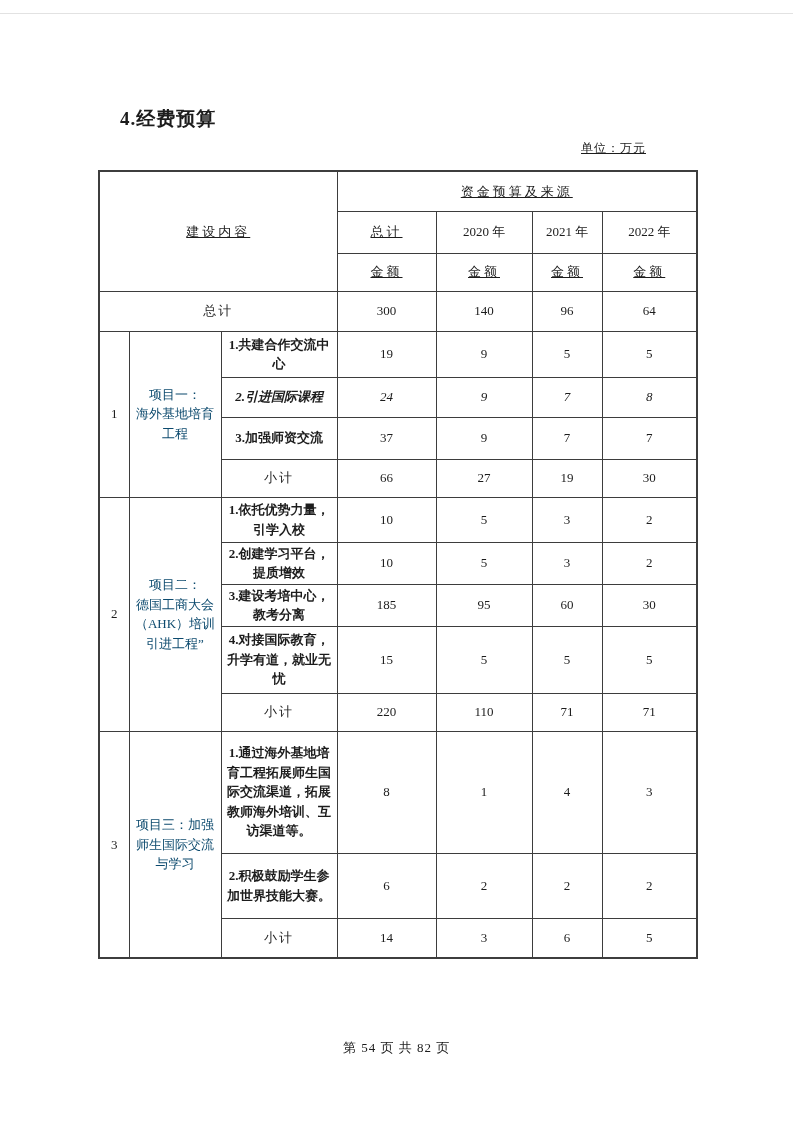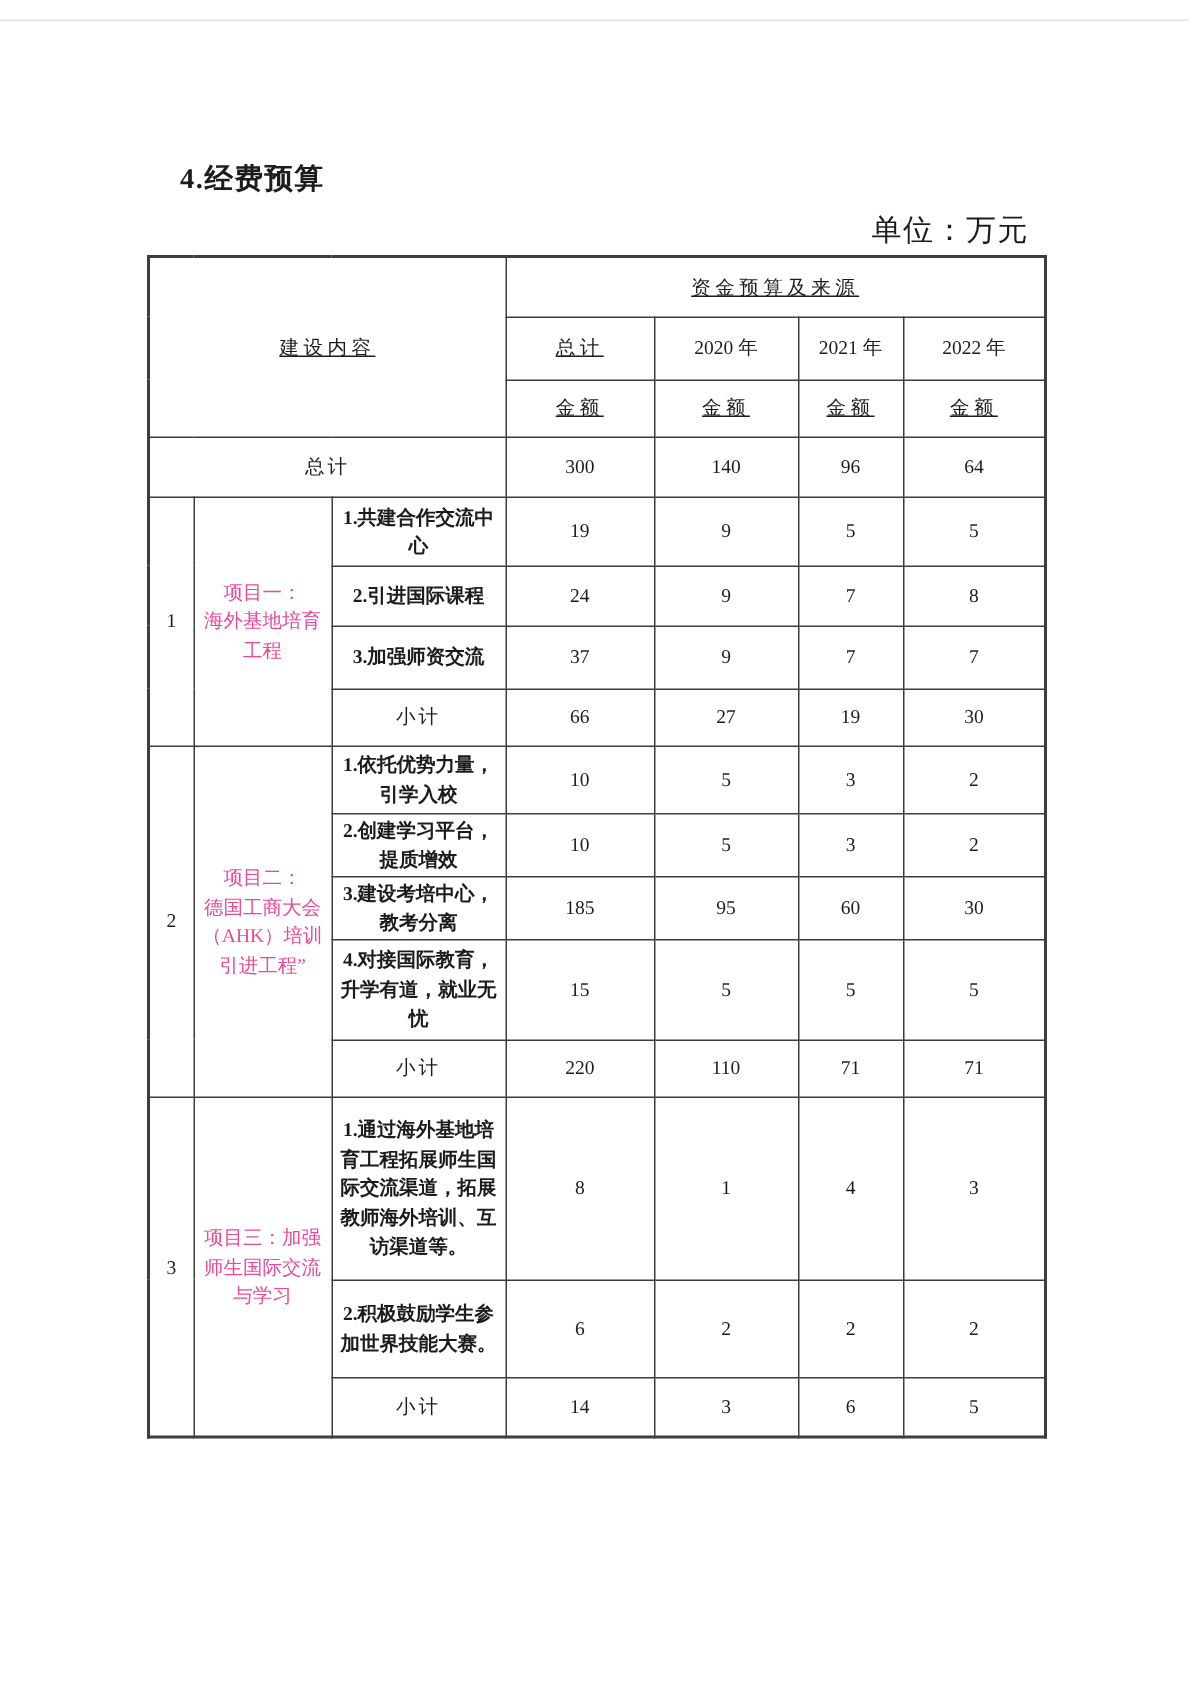--- a/index.html
+++ b/index.html
@@ -1,35 +1,35 @@
 <!DOCTYPE html>
 <html><head>
 <meta charset="utf-8">
 <style>
   html,body{margin:0;padding:0;background:#ffffff;}
   .page{position:relative;width:793px;height:1122px;background:#ffffff;overflow:hidden;
         font-family:"Liberation Serif", serif;color:#1c1c1c;}
   .topline{position:absolute;top:13px;left:0;width:793px;height:1px;background:#e2e2e2;}
   .title{position:absolute;left:120px;top:106px;font-size:19px;font-weight:bold;letter-spacing:1px;}
-  .unit{position:absolute;top:140px;left:581px;font-size:20px;letter-spacing:1px;}
+  .unit{position:absolute;top:140px;left:581px;font-size:12px;letter-spacing:1px;text-decoration:underline;}
   table.budget{position:absolute;left:98px;top:170px;width:598px;border-collapse:collapse;
         table-layout:fixed;border:2px solid #3d3d3d;}
   table.budget td{border:1px solid #3d3d3d;font-size:13px;vertical-align:middle;
         text-align:center;padding:1px 4px;line-height:1.5;}
   td.hdr{letter-spacing:3px;text-decoration:underline;}
   td.year{letter-spacing:0;}
   td.num{font-size:13.5px;letter-spacing:0;}
   td.item{font-weight:bold;text-align:justify;text-justify:inter-character;
         font-size:13.5px;padding:2px 4px;line-height:1.55;letter-spacing:0;}
-  td.proj{color:#ec4899;white-space:pre-line;line-height:1.7;padding:1px 1px;font-size:13px;}
+  td.proj{color:#0c4a6e;white-space:pre-line;line-height:1.7;padding:1px 1px;font-size:13px;}
   td.no{font-size:13.5px;}
   td.sub{letter-spacing:2px;}
   tr.r-h1{height:40px;} tr.r-h2{height:42px;} tr.r-h3{height:38px;}
   tr.r-total{height:40px;}
-  tr.p1r1{height:46px;} tr.p1r2{height:40px;} tr.p1r3{height:42px;} tr.p1s{height:38px;}
+  tr.p1r1{height:46px;} tr.p1r2{height:40px;font-style:italic;} tr.p1r3{height:42px;} tr.p1s{height:38px;}
   tr.p2r1{height:45px;} tr.p2r2{height:41px;} tr.p2r3{height:40px;} tr.p2r4{height:67px;margin-left:20px;} tr.p2s{height:38px;}
   tr.p3r1{height:122px;} tr.p3r2{height:65px;} tr.p3s{height:40px;}
   .footer{position:absolute;top:1039px;left:0;width:793px;text-align:center;
         font-size:13px;letter-spacing:1px;}
 </style>
 </head>
 <body>
 
 <div class="page">
   <div class="topline"></div>
@@ -162,13 +162,14 @@
       <tr class="p3s">
         <td class="sub">小计</td>
         <td class="num">14</td>
         <td class="num">3</td>
         <td class="num">6</td>
         <td class="num">5</td>
       </tr>
     </tbody>
   </table>
 
+  <div class="footer">第 54 页 共 82 页</div>
 </div>
 
 </body></html>

